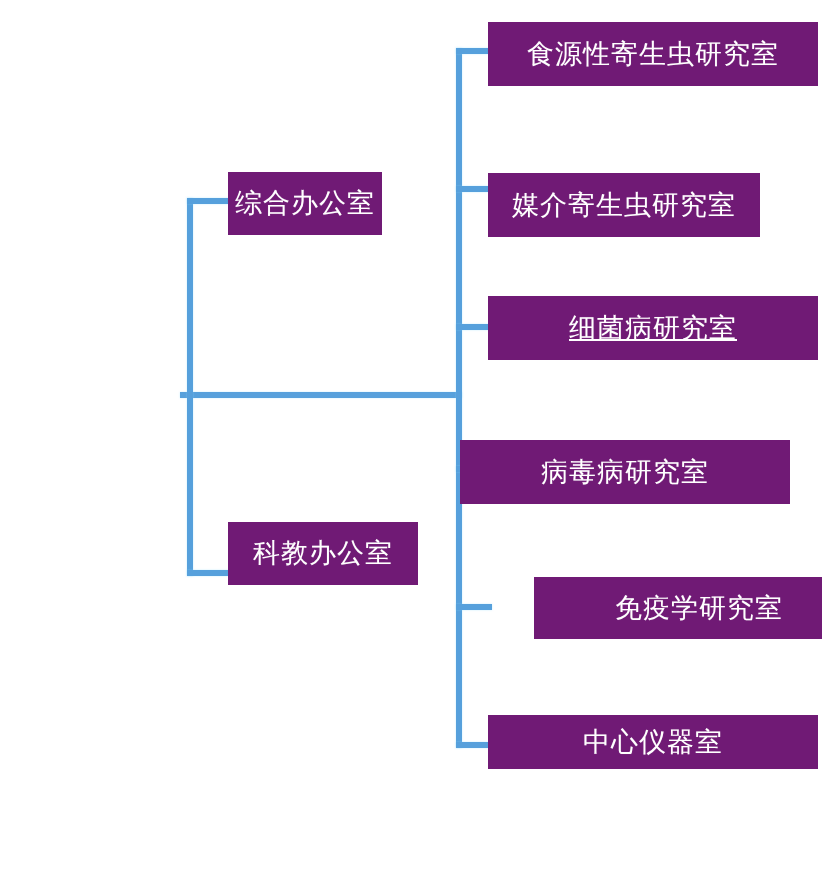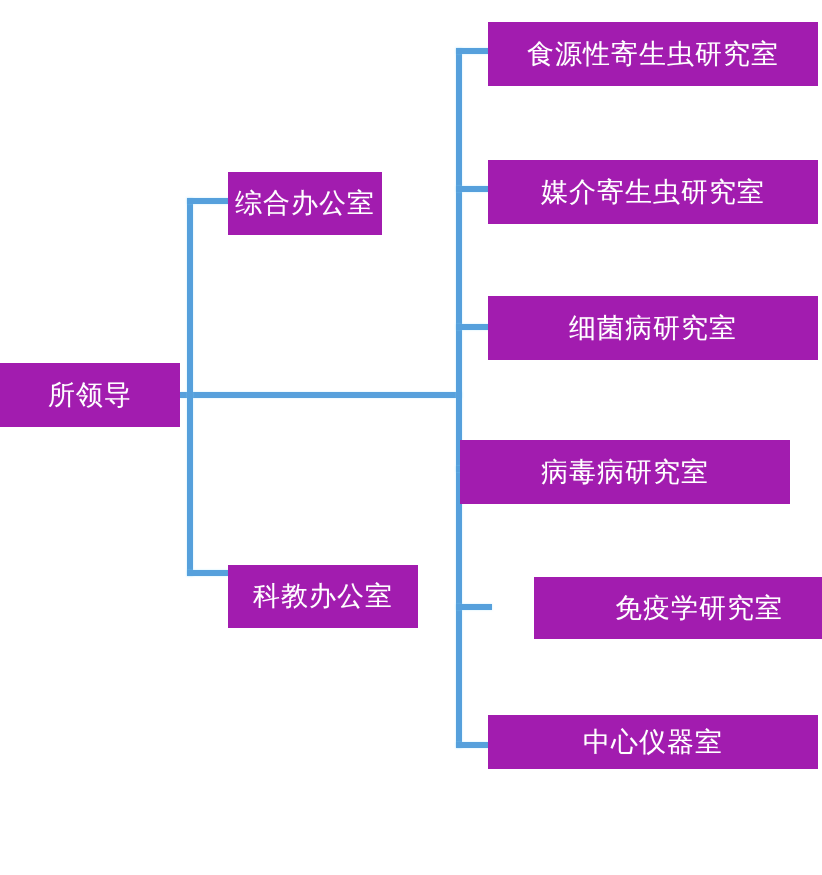--- a/index.html
+++ b/index.html
@@ -10,21 +10,21 @@
   #canvas {
     position: relative;
     width: 822px;
     height: 875px;
     background: #ffffff;
     overflow: hidden;
     font-family: "Liberation Serif", "DejaVu Serif", serif;
   }
   .node {
     position: absolute;
-    background: #a21caf;
+    background: #701a75;
     color: #ffffff;
     display: flex;
     align-items: center;
     justify-content: center;
     box-sizing: border-box;
     font-size: 27px;
     letter-spacing: 1px;
     line-height: 1;
     white-space: nowrap;
     text-shadow: 0 0 1px rgba(255,255,255,0.25);
@@ -58,41 +58,38 @@
 
   <div class="conn conn-v glow" style="left:456px; top:48px; height:700px;"></div>
 
   <div class="conn conn-h glow" style="left:456px; top:48px; width:36px;"></div>
   <div class="conn conn-h glow" style="left:456px; top:186px; width:36px;"></div>
   <div class="conn conn-h glow" style="left:456px; top:324px; width:36px;"></div>
   <div class="conn conn-h glow" style="left:456px; top:466px; width:36px;"></div>
   <div class="conn conn-h glow" style="left:456px; top:604px; width:36px;"></div>
   <div class="conn conn-h glow" style="left:456px; top:742px; width:36px;"></div>
 
-  <div class="node" style="left:0px; top:363px; width:180px; height:64px;">
-    <span class="node-label">所领导</span>
-  </div>
 
   <div class="node" style="left:228px; top:172px; width:154px; height:63px;">
     <span class="node-label">综合办公室</span>
   </div>
 
-  <div class="node" style="left:228px; top:565px; width:190px; height:63px;">
+  <div class="node" style="left:228px; top:522px; width:190px; height:63px;">
     <span class="node-label">科教办公室</span>
   </div>
 
   <div class="node" style="left:488px; top:22px; width:330px; height:64px;">
     <span class="node-label">食源性寄生虫研究室</span>
   </div>
 
-  <div class="node" style="left:488px; top:160px; width:330px; height:64px;">
+  <div class="node" style="left:488px; top:173px; width:272px; height:64px;">
     <span class="node-label">媒介寄生虫研究室</span>
   </div>
 
-  <div class="node" style="left:488px; top:296px; width:330px; height:64px;">
+  <div class="node" style="left:488px; top:296px; width:330px; height:64px;text-decoration:underline;">
     <span class="node-label">细菌病研究室</span>
   </div>
 
   <div class="node" style="left:460px; top:440px; width:330px; height:64px;">
     <span class="node-label">病毒病研究室</span>
   </div>
 
   <div class="node" style="left:488px; top:577px; width:330px; height:62px;margin-left:46px;">
     <span class="node-label">免疫学研究室</span>
   </div>

